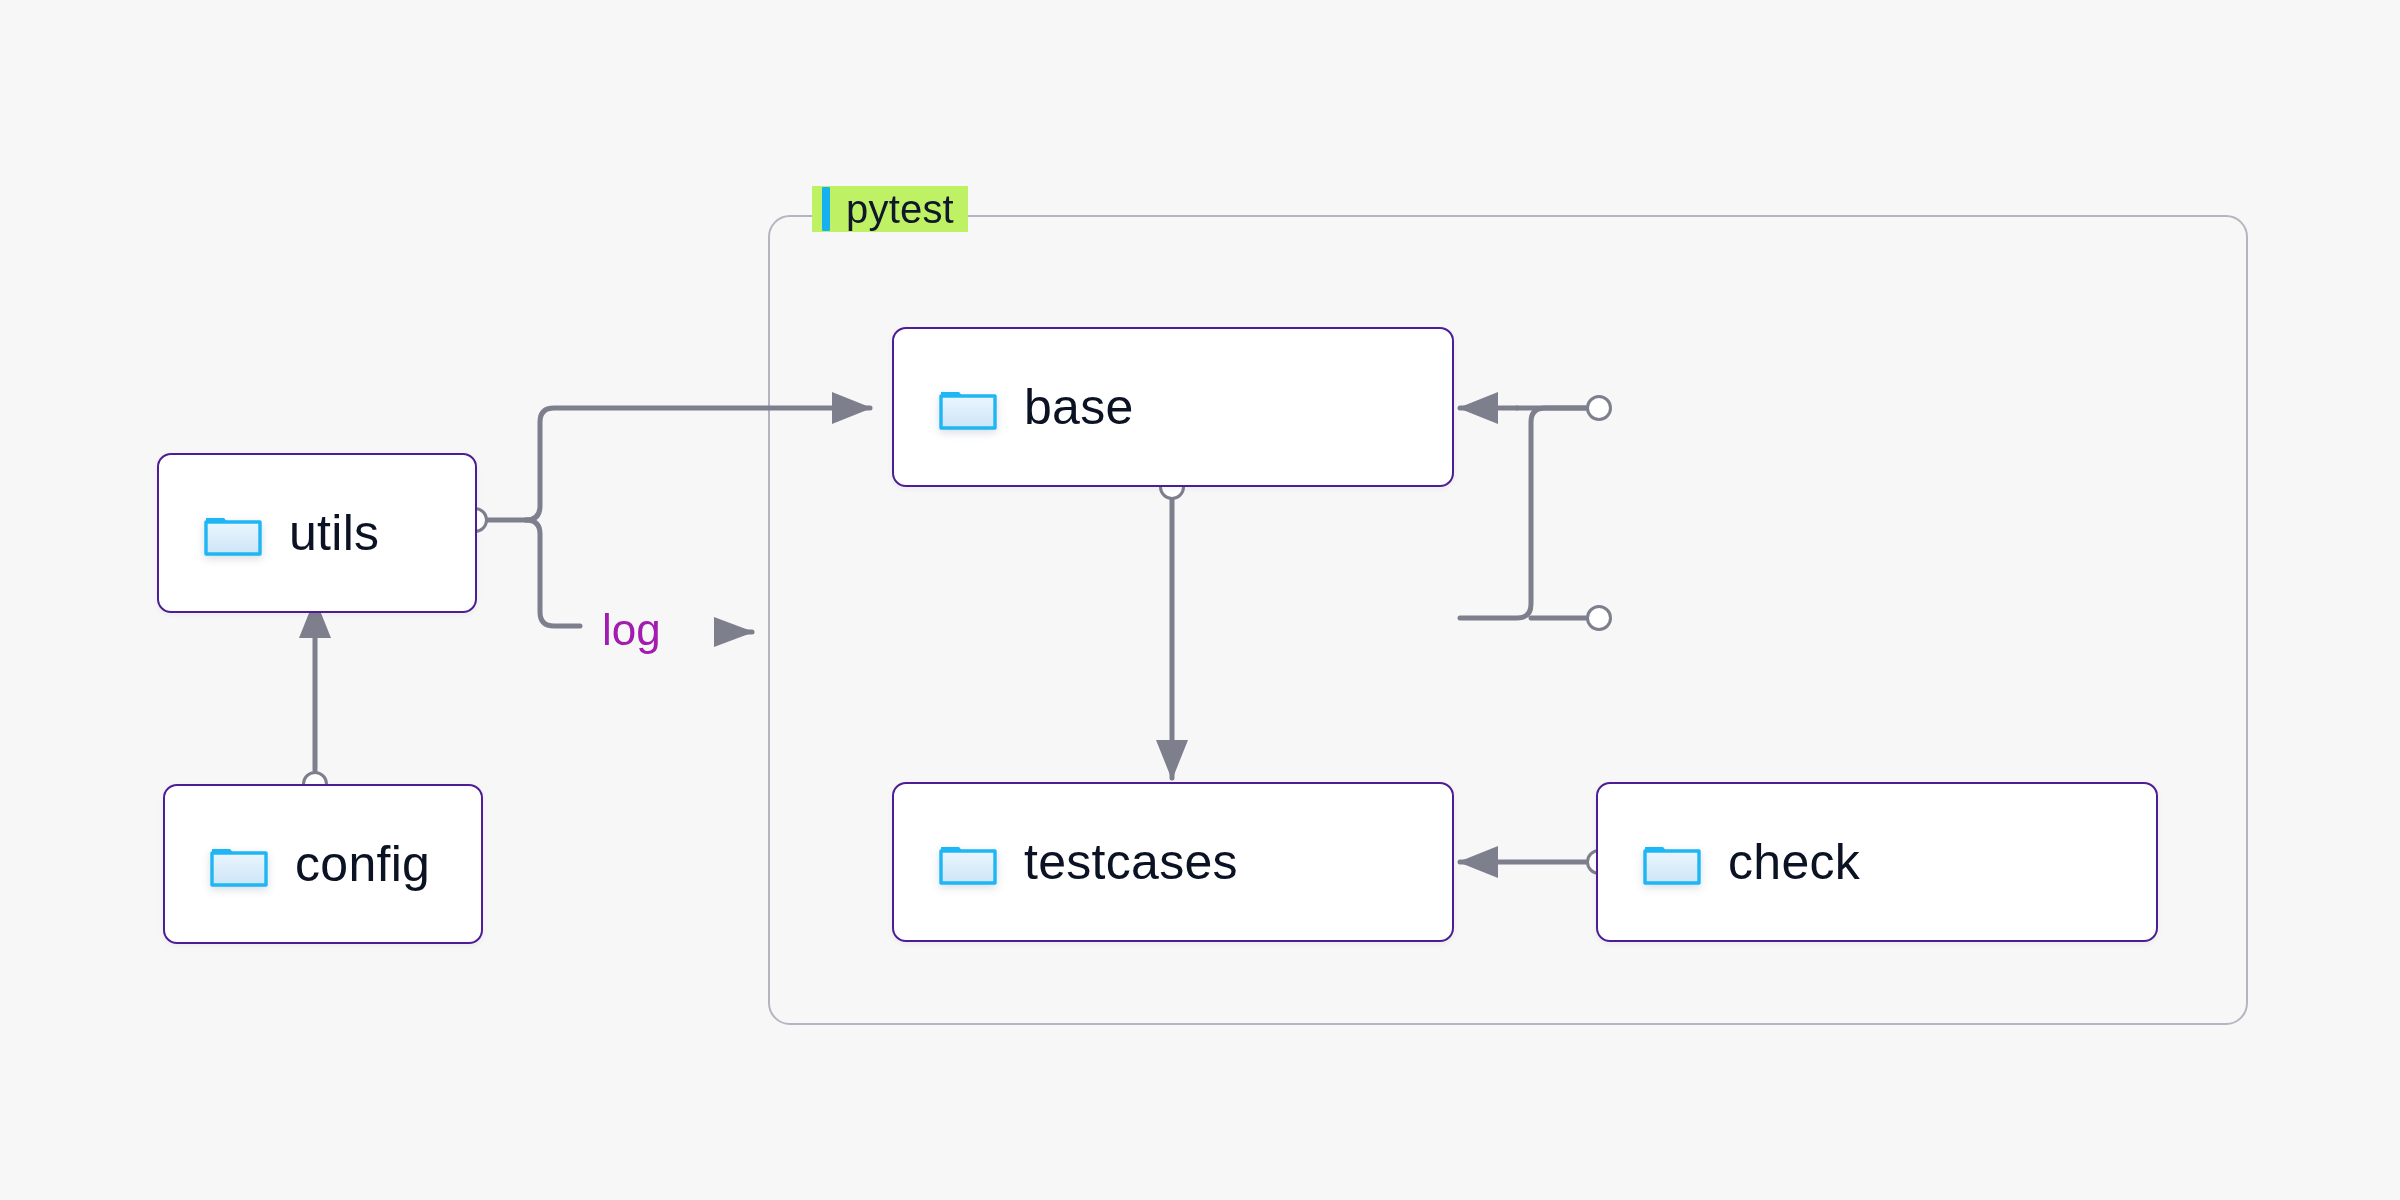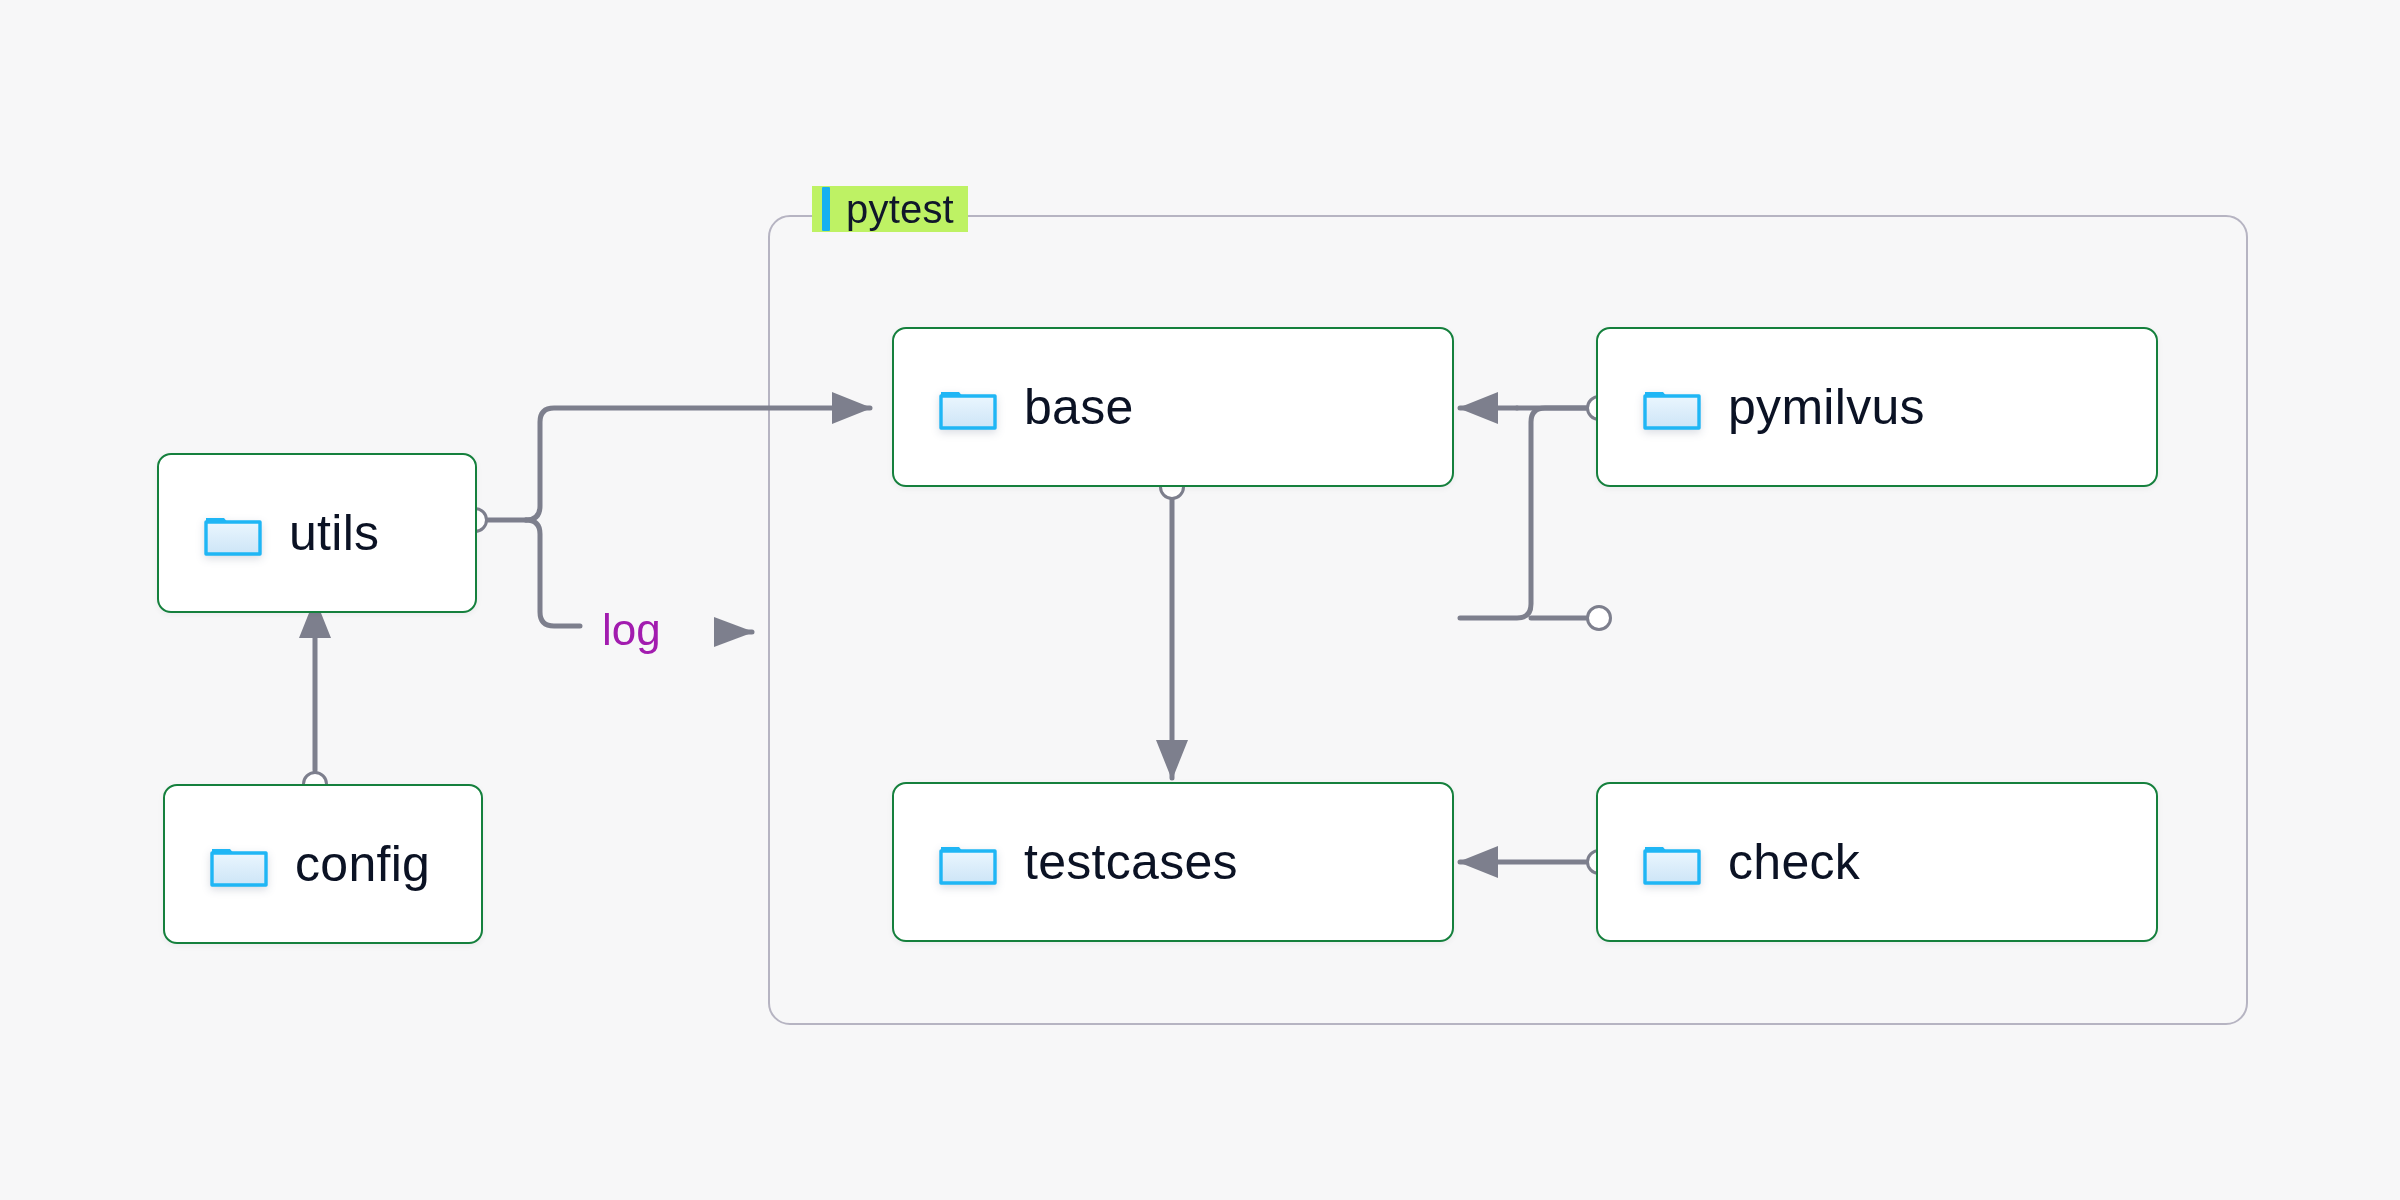--- a/index.html
+++ b/index.html
@@ -51,21 +51,21 @@
     font-size: 40px;
     color: #10172a;
     letter-spacing: 0.2px;
     line-height: 1;
   }
   
   .node {
     position: absolute;
     box-sizing: border-box;
     background: #ffffff;
-    border: 2px solid #15803d;
+    border: 2px solid #4c1d95;
     border-radius: 14px;
     display: flex;
     align-items: center;
     box-shadow: 0 2px 6px rgba(25,28,45,0.05);
   }
   .node .inner {
     display: flex;
     align-items: center;
     gap: 26px;
     padding-left: 44px;
@@ -214,31 +214,20 @@
       <span class="folder">
         <svg width="60" height="50" viewBox="0 0 60 50">
           <path d="M3,10 h18 l5,6 h31 v4 H3 z" fill="#1fb6f5"></path>
           <path d="M3,14 h54 v32 H3 z" fill="url(#folderGrad)" stroke="#1fb6f5" stroke-width="3.4" stroke-linejoin="round"></path>
         </svg>
       </span>
       <span class="label">testcases</span>
     </div>
   </div>
 
-  <div class="node" style="left:1596px; top:327px; width:562px; height:160px;">
-    <div class="inner">
-      <span class="folder">
-        <svg width="60" height="50" viewBox="0 0 60 50">
-          <path d="M3,10 h18 l5,6 h31 v4 H3 z" fill="#1fb6f5"></path>
-          <path d="M3,14 h54 v32 H3 z" fill="url(#folderGrad)" stroke="#1fb6f5" stroke-width="3.4" stroke-linejoin="round"></path>
-        </svg>
-      </span>
-      <span class="label">pymilvus</span>
-    </div>
-  </div>
 
 
   <div class="node" style="left:1596px; top:782px; width:562px; height:160px;">
     <div class="inner">
       <span class="folder">
         <svg width="60" height="50" viewBox="0 0 60 50">
           <path d="M3,10 h18 l5,6 h31 v4 H3 z" fill="#1fb6f5"></path>
           <path d="M3,14 h54 v32 H3 z" fill="url(#folderGrad)" stroke="#1fb6f5" stroke-width="3.4" stroke-linejoin="round"></path>
         </svg>
       </span>

